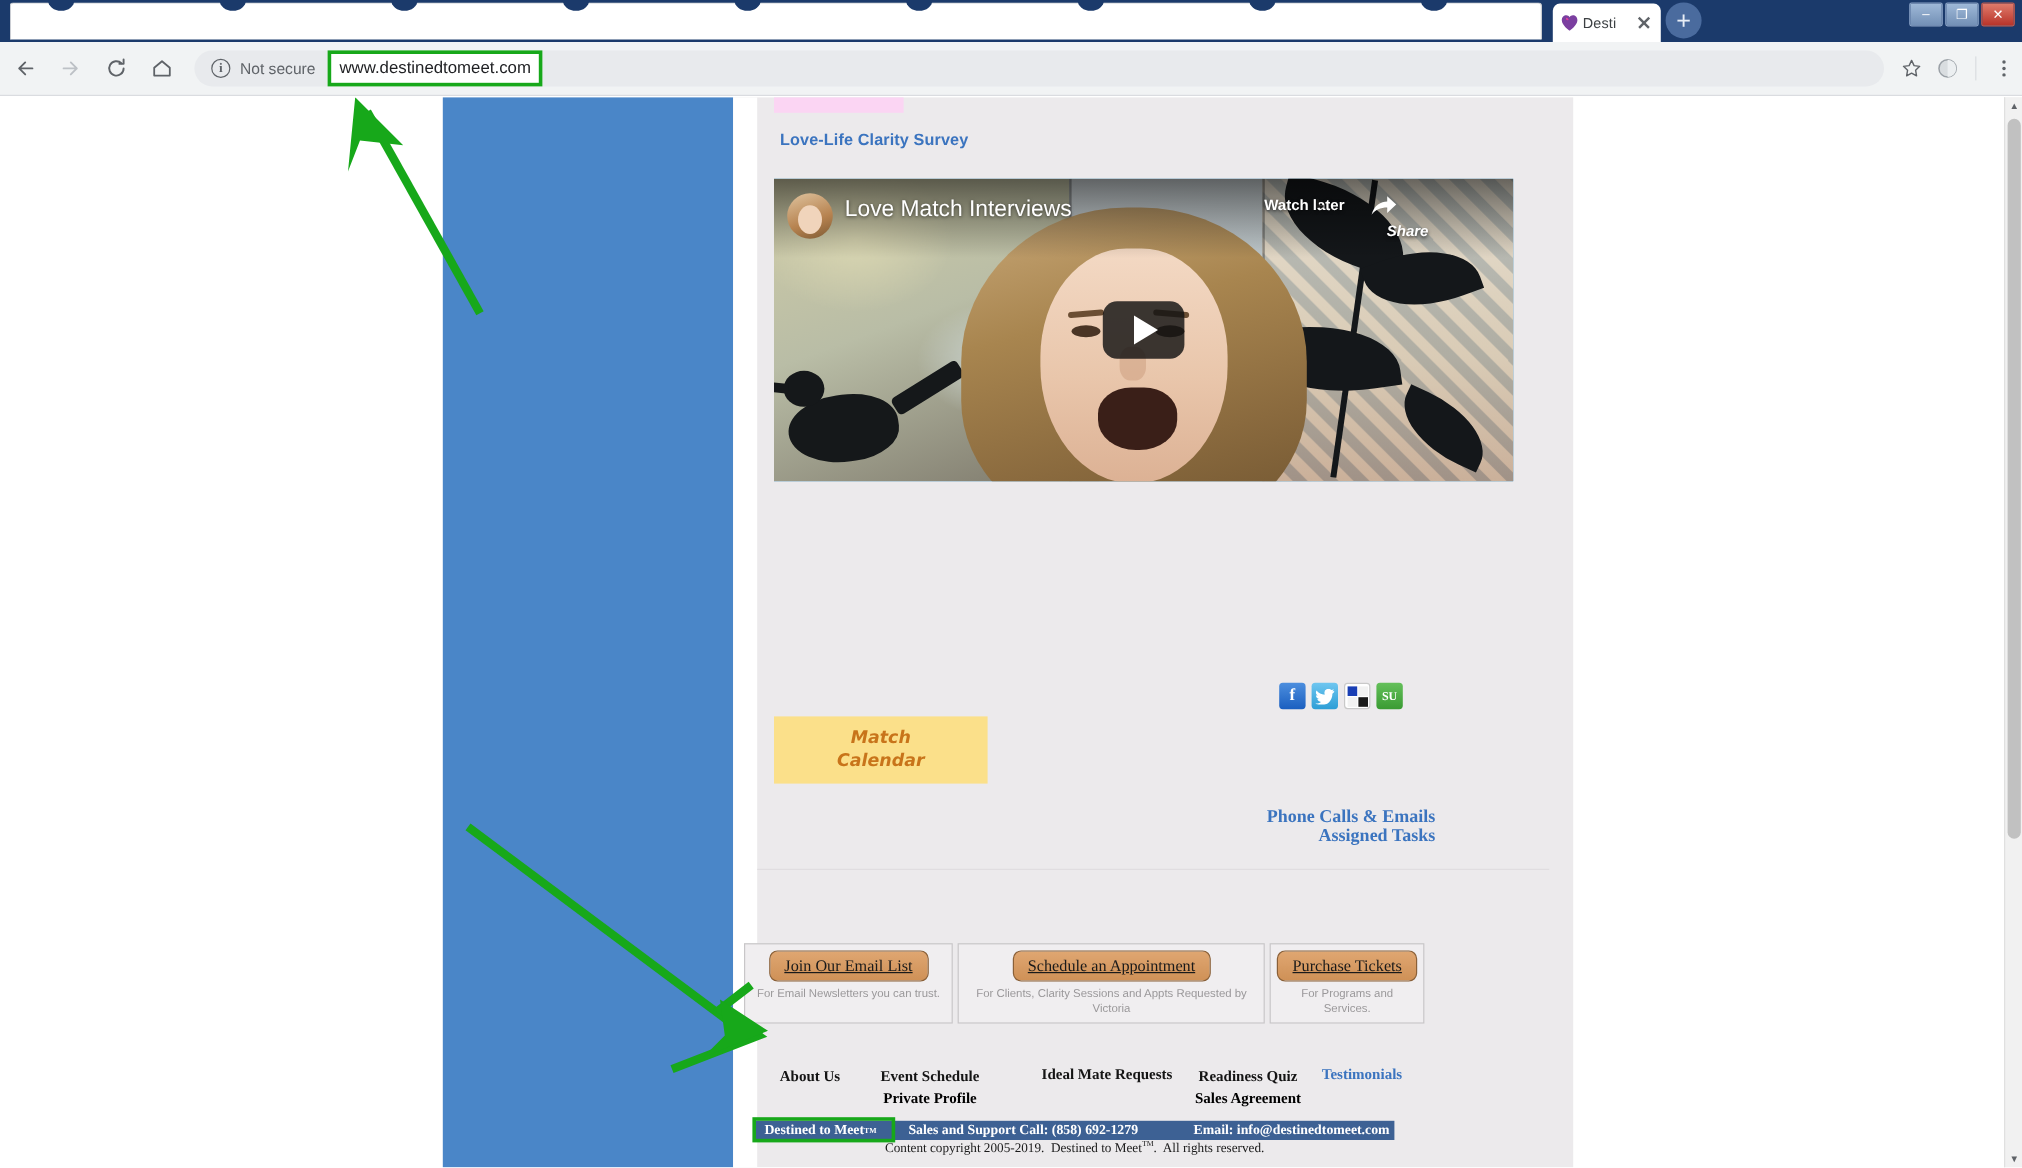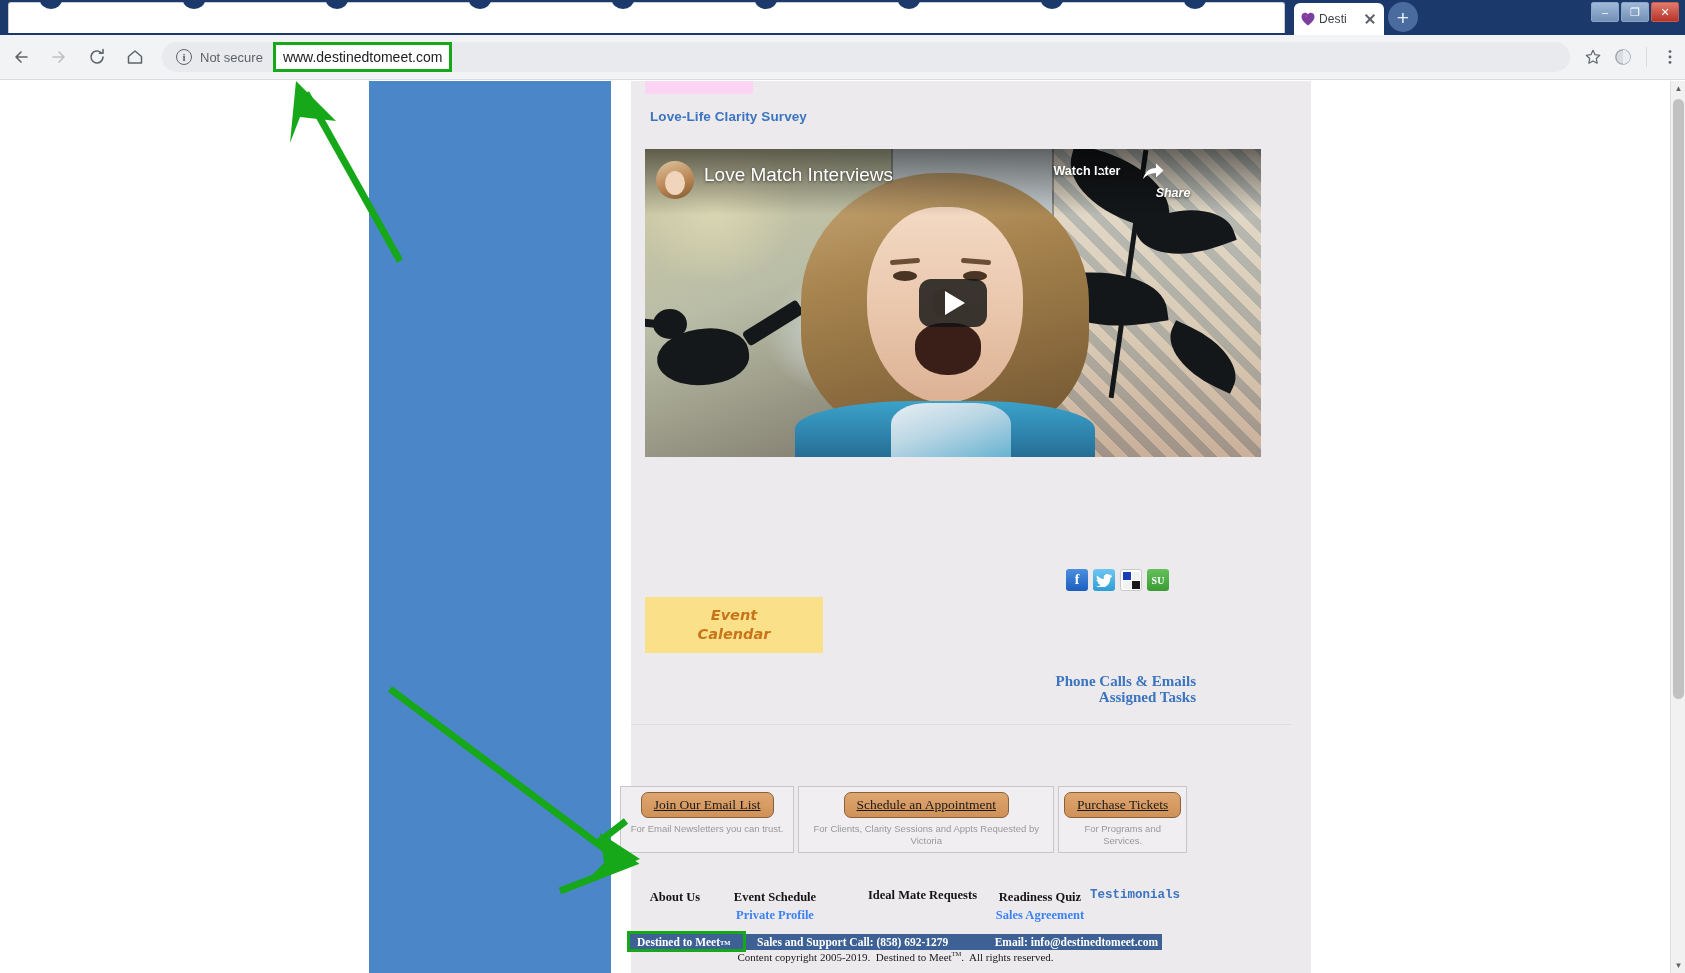--- a/index.html
+++ b/index.html
@@ -138,21 +138,21 @@
   }
 
   .survey-link {
     position: absolute; left: 650px; top: 28px;
     font-size: 13.5px; font-weight: bold; color: #3b74bf;
     cursor: pointer; letter-spacing: .1px;
   }
 
   
   .video {
-    position: absolute; left: 645px; top: 68px; width: 616px; height: 308px;
+    position: absolute; left: 645px; top: 68px; width: 616px; height: 252px;
     overflow: hidden; background: #0369a1;
   }
   .video-img { position: absolute; inset: 0; }
   .vid-bg-left {
     position: absolute; left: 0; top: 0; width: 44%; height: 100%;
     background:
       radial-gradient(ellipse 50% 40% at 25% 20%, #d9d6b2 0%, rgba(217,214,178,0) 60%),
       radial-gradient(ellipse 40% 30% at 70% 60%, #cfd9d6 0%, rgba(207,217,214,0) 65%),
       linear-gradient(160deg, #cfcba6 0%, #b9bda6 45%, #7c776a 100%);
   }
@@ -355,21 +355,21 @@
   .bottom-nav {
     position: absolute; left: 620px; top: 805px; width: 567px; height: 42px;
     font-family: "Liberation Serif", serif;
   }
   .bn-item { position: absolute; text-align: center; }
   .bn-main {
     display: block; font-size: 12.5px; font-weight: bold; color: #141414;
     cursor: pointer; white-space: nowrap;
   }
   .bn-sub {
-    display: block; font-size: 12.5px; font-weight: bold; color: #3b82f6;
+    display: block; font-size: 12.5px; font-weight: bold; color: #000000;
     cursor: pointer; white-space: nowrap; margin-top: 3px;
   }
   .bn-link {
     display: block; font-size: 12.5px; font-weight: bold; color: #3b74bf;
     cursor: pointer; white-space: nowrap;
   }
 
   
   .footer-bar {
     position: absolute; left: 629px; top: 853px; width: 533px; height: 16px;
@@ -587,21 +587,21 @@
       <div class="sicon s-del">
         <span class="q1"></span>
           <span class="q2"></span>
           <span class="q3"></span>
           <span class="q4"></span>
       </div>
       <div class="sicon s-su">SU</div>
     </div>
 
     <div class="event-cal">
-      <span>Event</span>
+      <span>Match</span>
       <span>Calendar</span>
     </div>
 
     <div class="right-links">
       <a>Phone Calls &amp; Emails</a>
       <a>Assigned Tasks</a>
     </div>
 
     <div class="hr-sep"></div>
 
@@ -628,21 +628,21 @@
         <a class="bn-main">Event Schedule</a>
         <a class="bn-sub">Private Profile</a>
       </div>
       <div class="bn-item" style="left:215px; top:2px; width:175px;">
         <a class="bn-main">Ideal Mate Requests</a>
       </div>
       <div class="bn-item" style="left:345px; top:4px; width:150px;text-align:center;">
         <a class="bn-main">Readiness Quiz</a>
         <a class="bn-sub">Sales Agreement</a>
       </div>
-      <div class="bn-item" style="left:460px; top:2px; width:110px;font-family:Liberation Mono, monospace;">
+      <div class="bn-item" style="left:460px; top:2px; width:110px;">
         <a class="bn-link">Testimonials</a>
       </div>
     </div>
 
     <div class="footer-bar">
       <span class="fb-brand">
         <span>Destined to Meet</span>
           <sup>TM</sup>
       </span>
       <span class="fb-phone">Sales and Support Call: (858) 692-1279</span>

